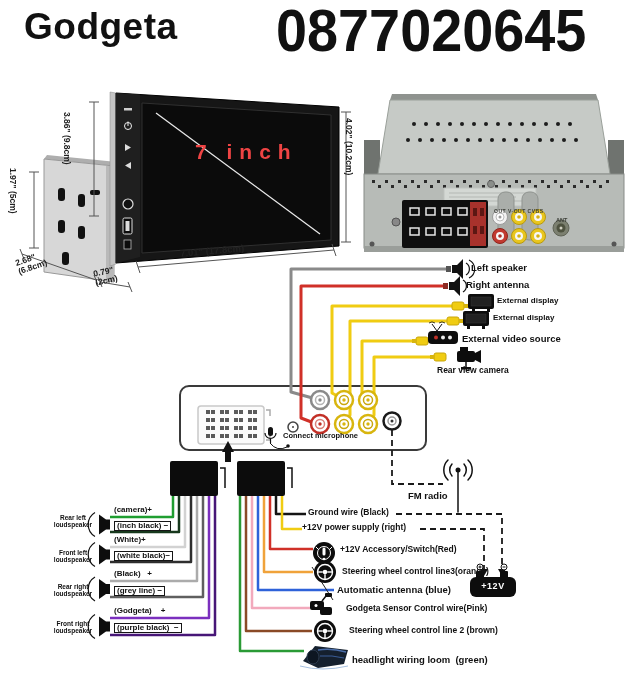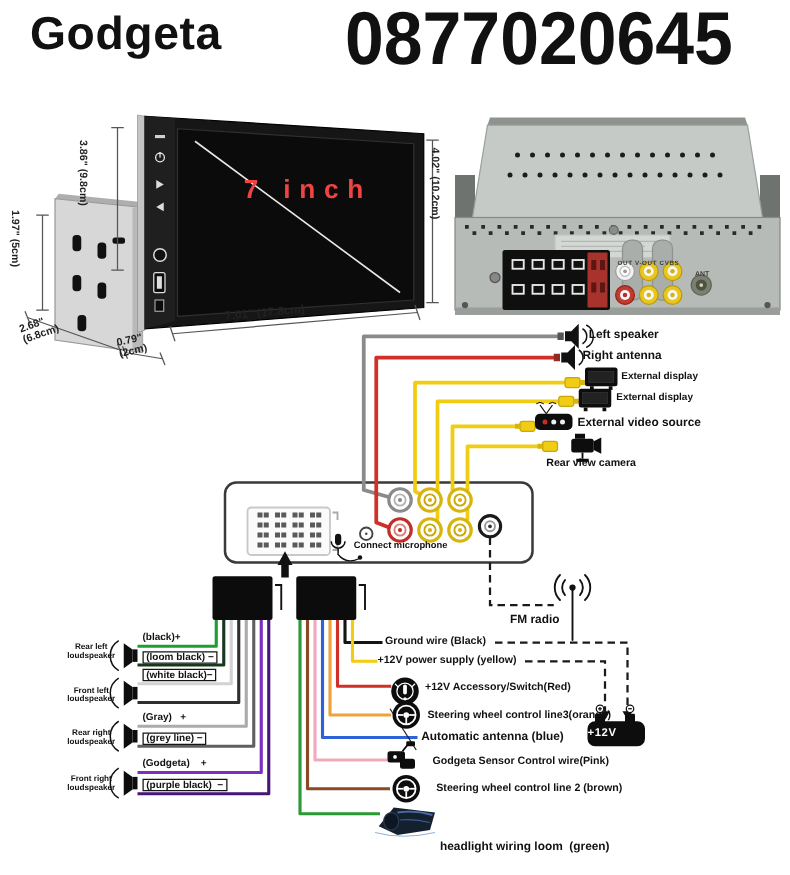--- a/index.html
+++ b/index.html
@@ -10,21 +10,21 @@
   .phone{left:276px;top:-4px;font-size:60px;font-weight:700;transform:scaleX(.93);transform-origin:left top;}
   .lbl{position:absolute;font-weight:700;font-size:9px;white-space:pre;line-height:1.05;}
   .lbl-s{font-size:8px;}
   .lbl-m{font-size:8.5px;}
   .lbl-l{font-size:9.5px;}
   .vert{writing-mode:vertical-rl;}
   .boxed{border:1.5px solid #151515;background:#fff;padding:0 2px;}
   .spk-name{width:42px;text-align:center;font-weight:700;font-size:6.5px;line-height:1.15;}
   .screen-label{color:#ef4444;font-size:21px;font-weight:700;letter-spacing:7px;}
   .dim{font-weight:700;color:#222;}
-  .batt-label{width:46px;text-align:left;color:#fff;font-size:9px;font-weight:700;letter-spacing:.5px;}
+  .batt-label{width:46px;text-align:center;color:#fff;font-size:9px;font-weight:700;letter-spacing:.5px;}
   .tiny{font-weight:700;color:#3c3f38;}
   svg{position:absolute;display:block;}
 </style>
 </head>
 <body>
 
 <div class="page">
 
   <div class="abs brand">Godgeta</div>
   <div class="abs phone">0877020645</div>
@@ -491,31 +491,31 @@
     <div class="lbl lbl-l" style="left:462px;top:334px">External video source</div>
     <div class="lbl lbl-m" style="left:437px;top:366px">Rear view camera</div>
     <div class="lbl" style="left:283px;top:432px;font-size:7.5px">Connect microphone</div>
     <div class="lbl lbl-l" style="left:408px;top:491px">FM radio</div>
     <div class="abs batt-label" style="left:470px;top:581px">+12V</div>
 
     <div class="abs spk-name" style="left:52px;top:514px">Rear left loudspeaker</div>
     <div class="abs spk-name" style="left:52px;top:549px">Front left loudspeaker</div>
     <div class="abs spk-name" style="left:52px;top:583px">Rear right loudspeaker</div>
     <div class="abs spk-name" style="left:52px;top:620px">Front right loudspeaker</div>
-    <div class="lbl lbl-s" style="left:114px;top:506px">(black)+</div>
-    <div class="lbl lbl-s boxed" style="left:114px;top:521px">(loom black) −</div>
+    <div class="lbl lbl-s" style="left:114px;top:506px">(camera)+</div>
+    <div class="lbl lbl-s boxed" style="left:114px;top:521px">(inch black) −</div>
     <div class="lbl lbl-s" style="left:114px;top:536px">(White)+</div>
-    <div class="lbl lbl-s boxed" style="left:114px;top:535px">(white black)−</div>
-    <div class="lbl lbl-s" style="left:114px;top:570px">(Gray)   +</div>
+    <div class="lbl lbl-s boxed" style="left:114px;top:551px">(white black)−</div>
+    <div class="lbl lbl-s" style="left:114px;top:570px">(Black)   +</div>
     <div class="lbl lbl-s boxed" style="left:114px;top:586px">(grey line) −</div>
     <div class="lbl lbl-s" style="left:114px;top:607px">(Godgeta)    +</div>
     <div class="lbl lbl-s boxed" style="left:114px;top:623px">(purple black)  −</div>
 
     <div class="lbl lbl-m" style="left:308px;top:508px">Ground wire (Black)</div>
-    <div class="lbl lbl-m" style="left:302px;top:523px">+12V power supply (yellow)</div>
+    <div class="lbl lbl-m" style="left:302px;top:523px">+12V power supply (right)</div>
     <div class="lbl lbl-m" style="left:340px;top:545px">+12V Accessory/Switch(Red)</div>
     <div class="lbl lbl-m" style="left:342px;top:567px">Steering wheel control line3(orange)</div>
     <div class="lbl lbl-l" style="left:337px;top:585px">Automatic antenna (blue)</div>
     <div class="lbl lbl-m" style="left:346px;top:604px">Godgeta Sensor Control wire(Pink)</div>
     <div class="lbl lbl-m" style="left:349px;top:626px">Steering wheel control line 2 (brown)</div>
-    <div class="lbl lbl-l" style="left:352px;top:673px">headlight wiring loom  (green)</div>
+    <div class="lbl lbl-l" style="left:352px;top:655px">headlight wiring loom  (green)</div>
   </div>
 </div>
 
 </body></html>

